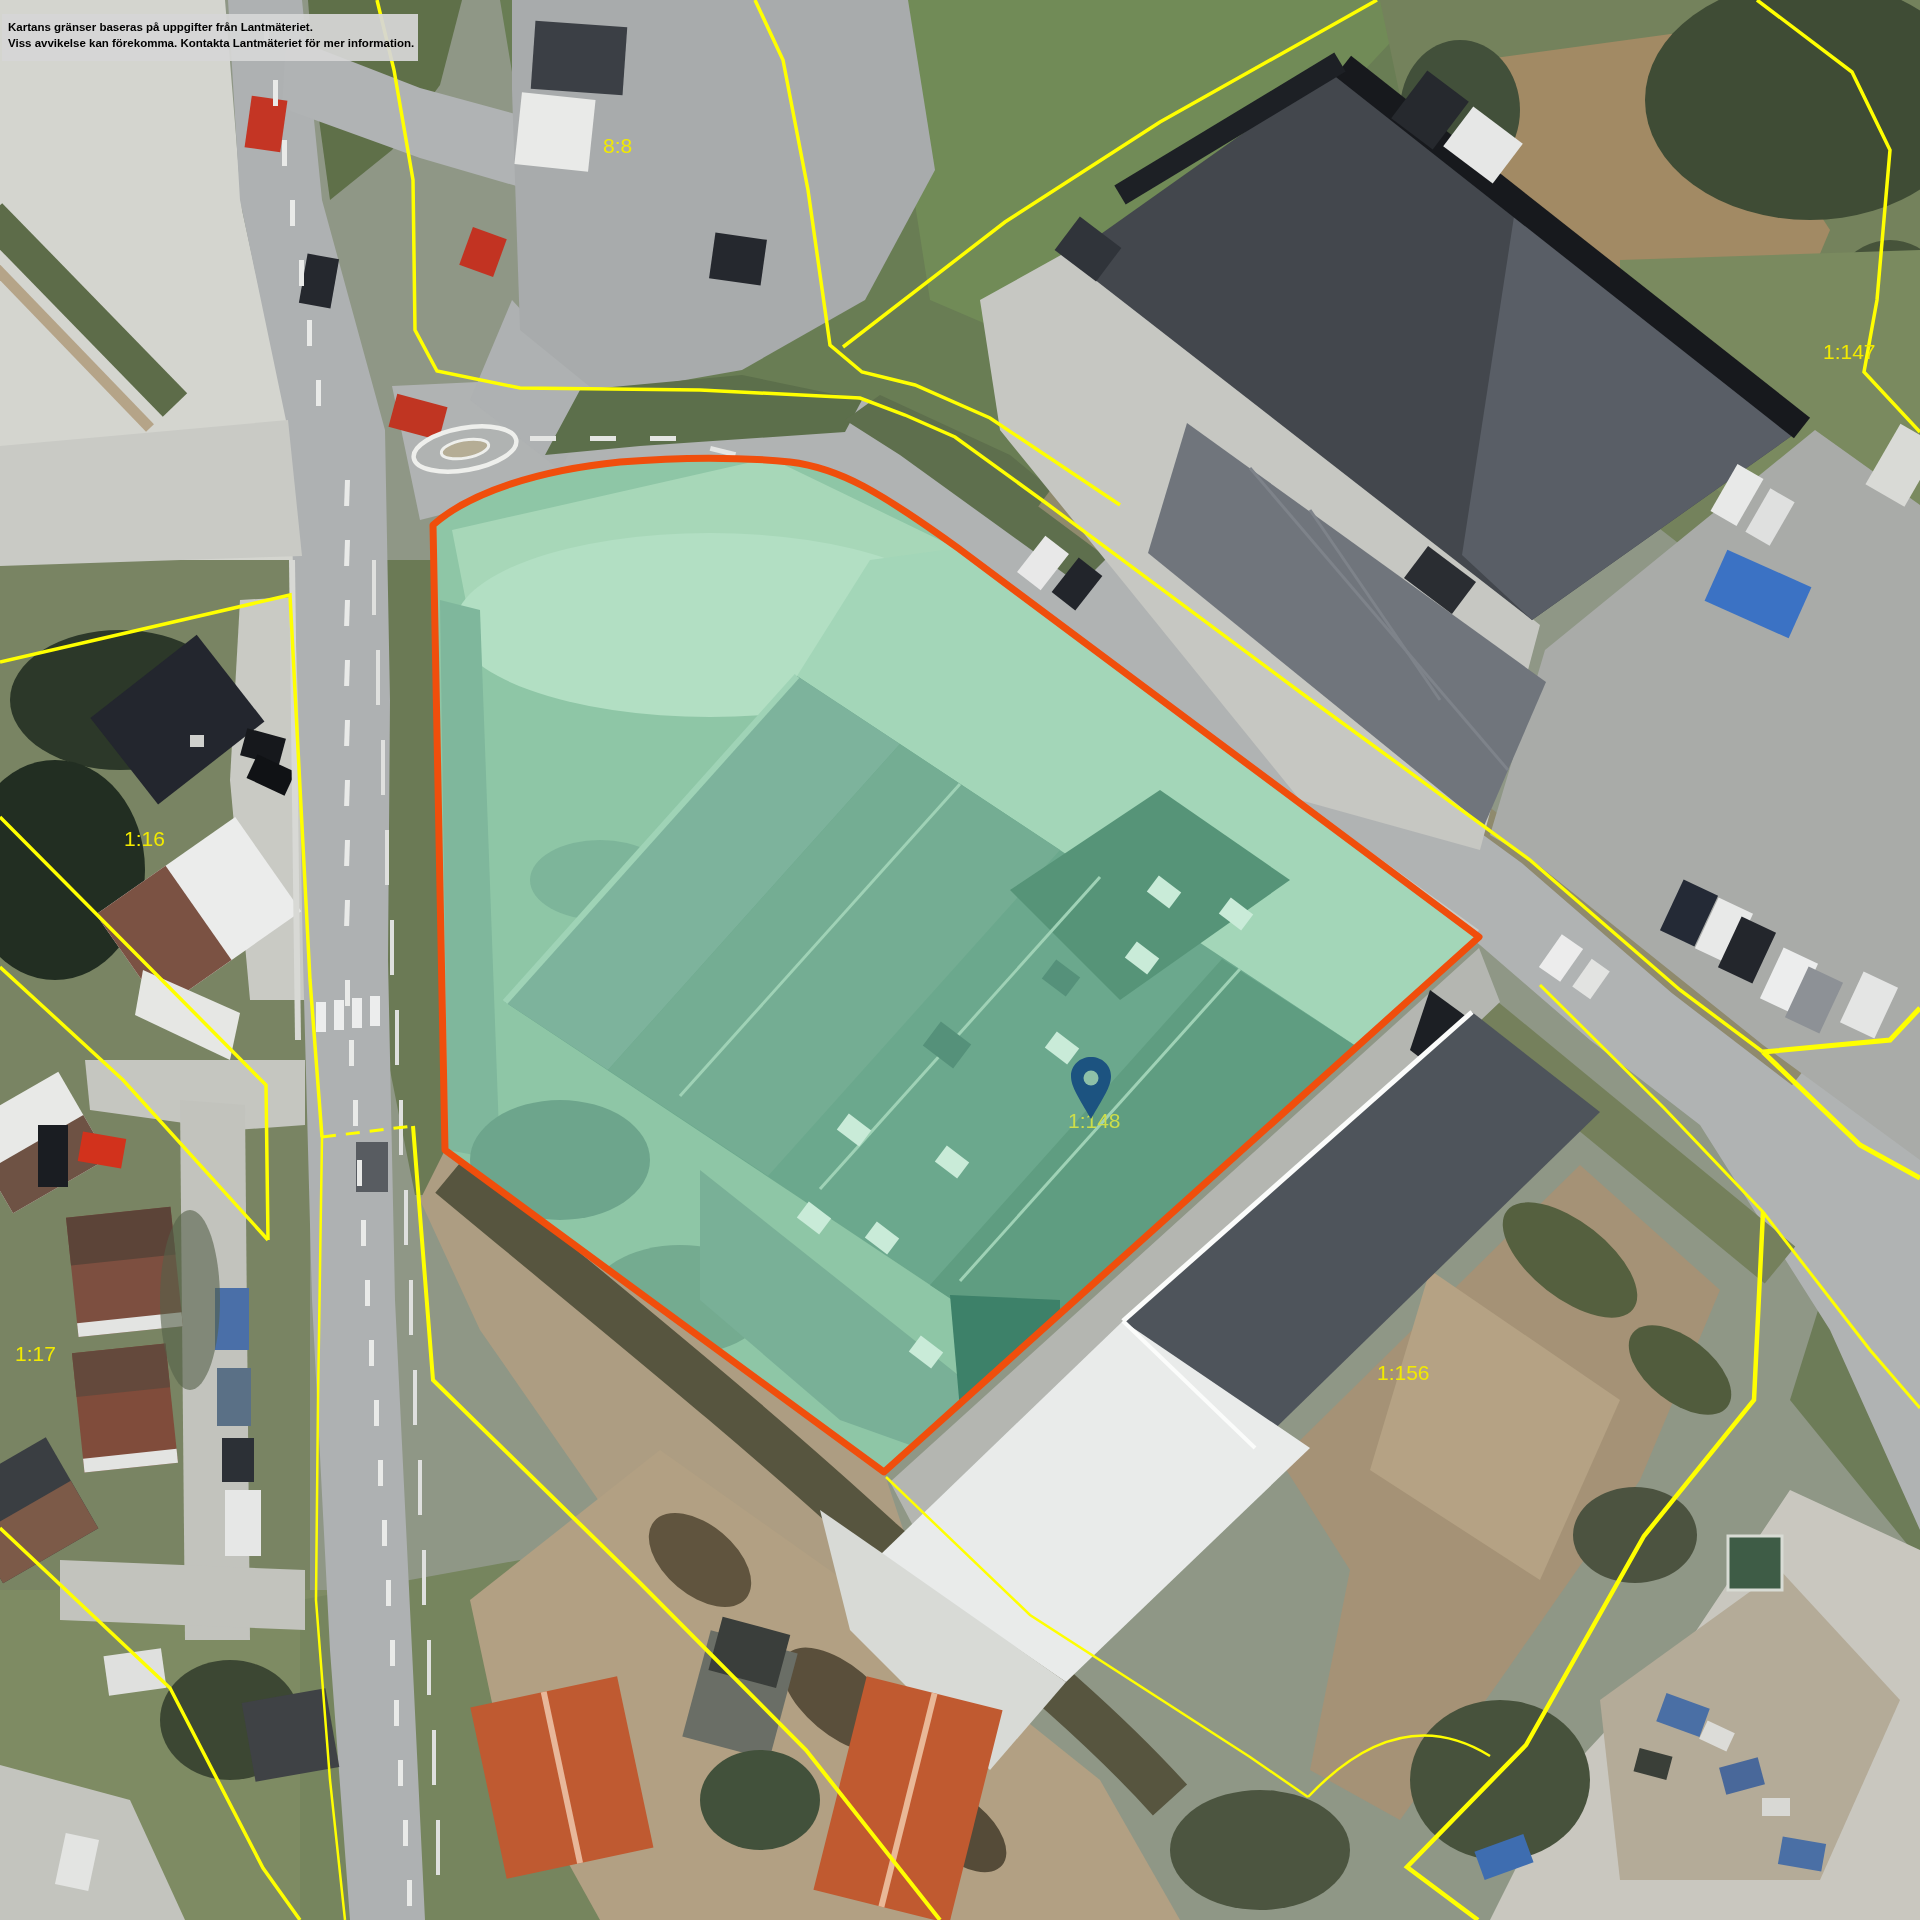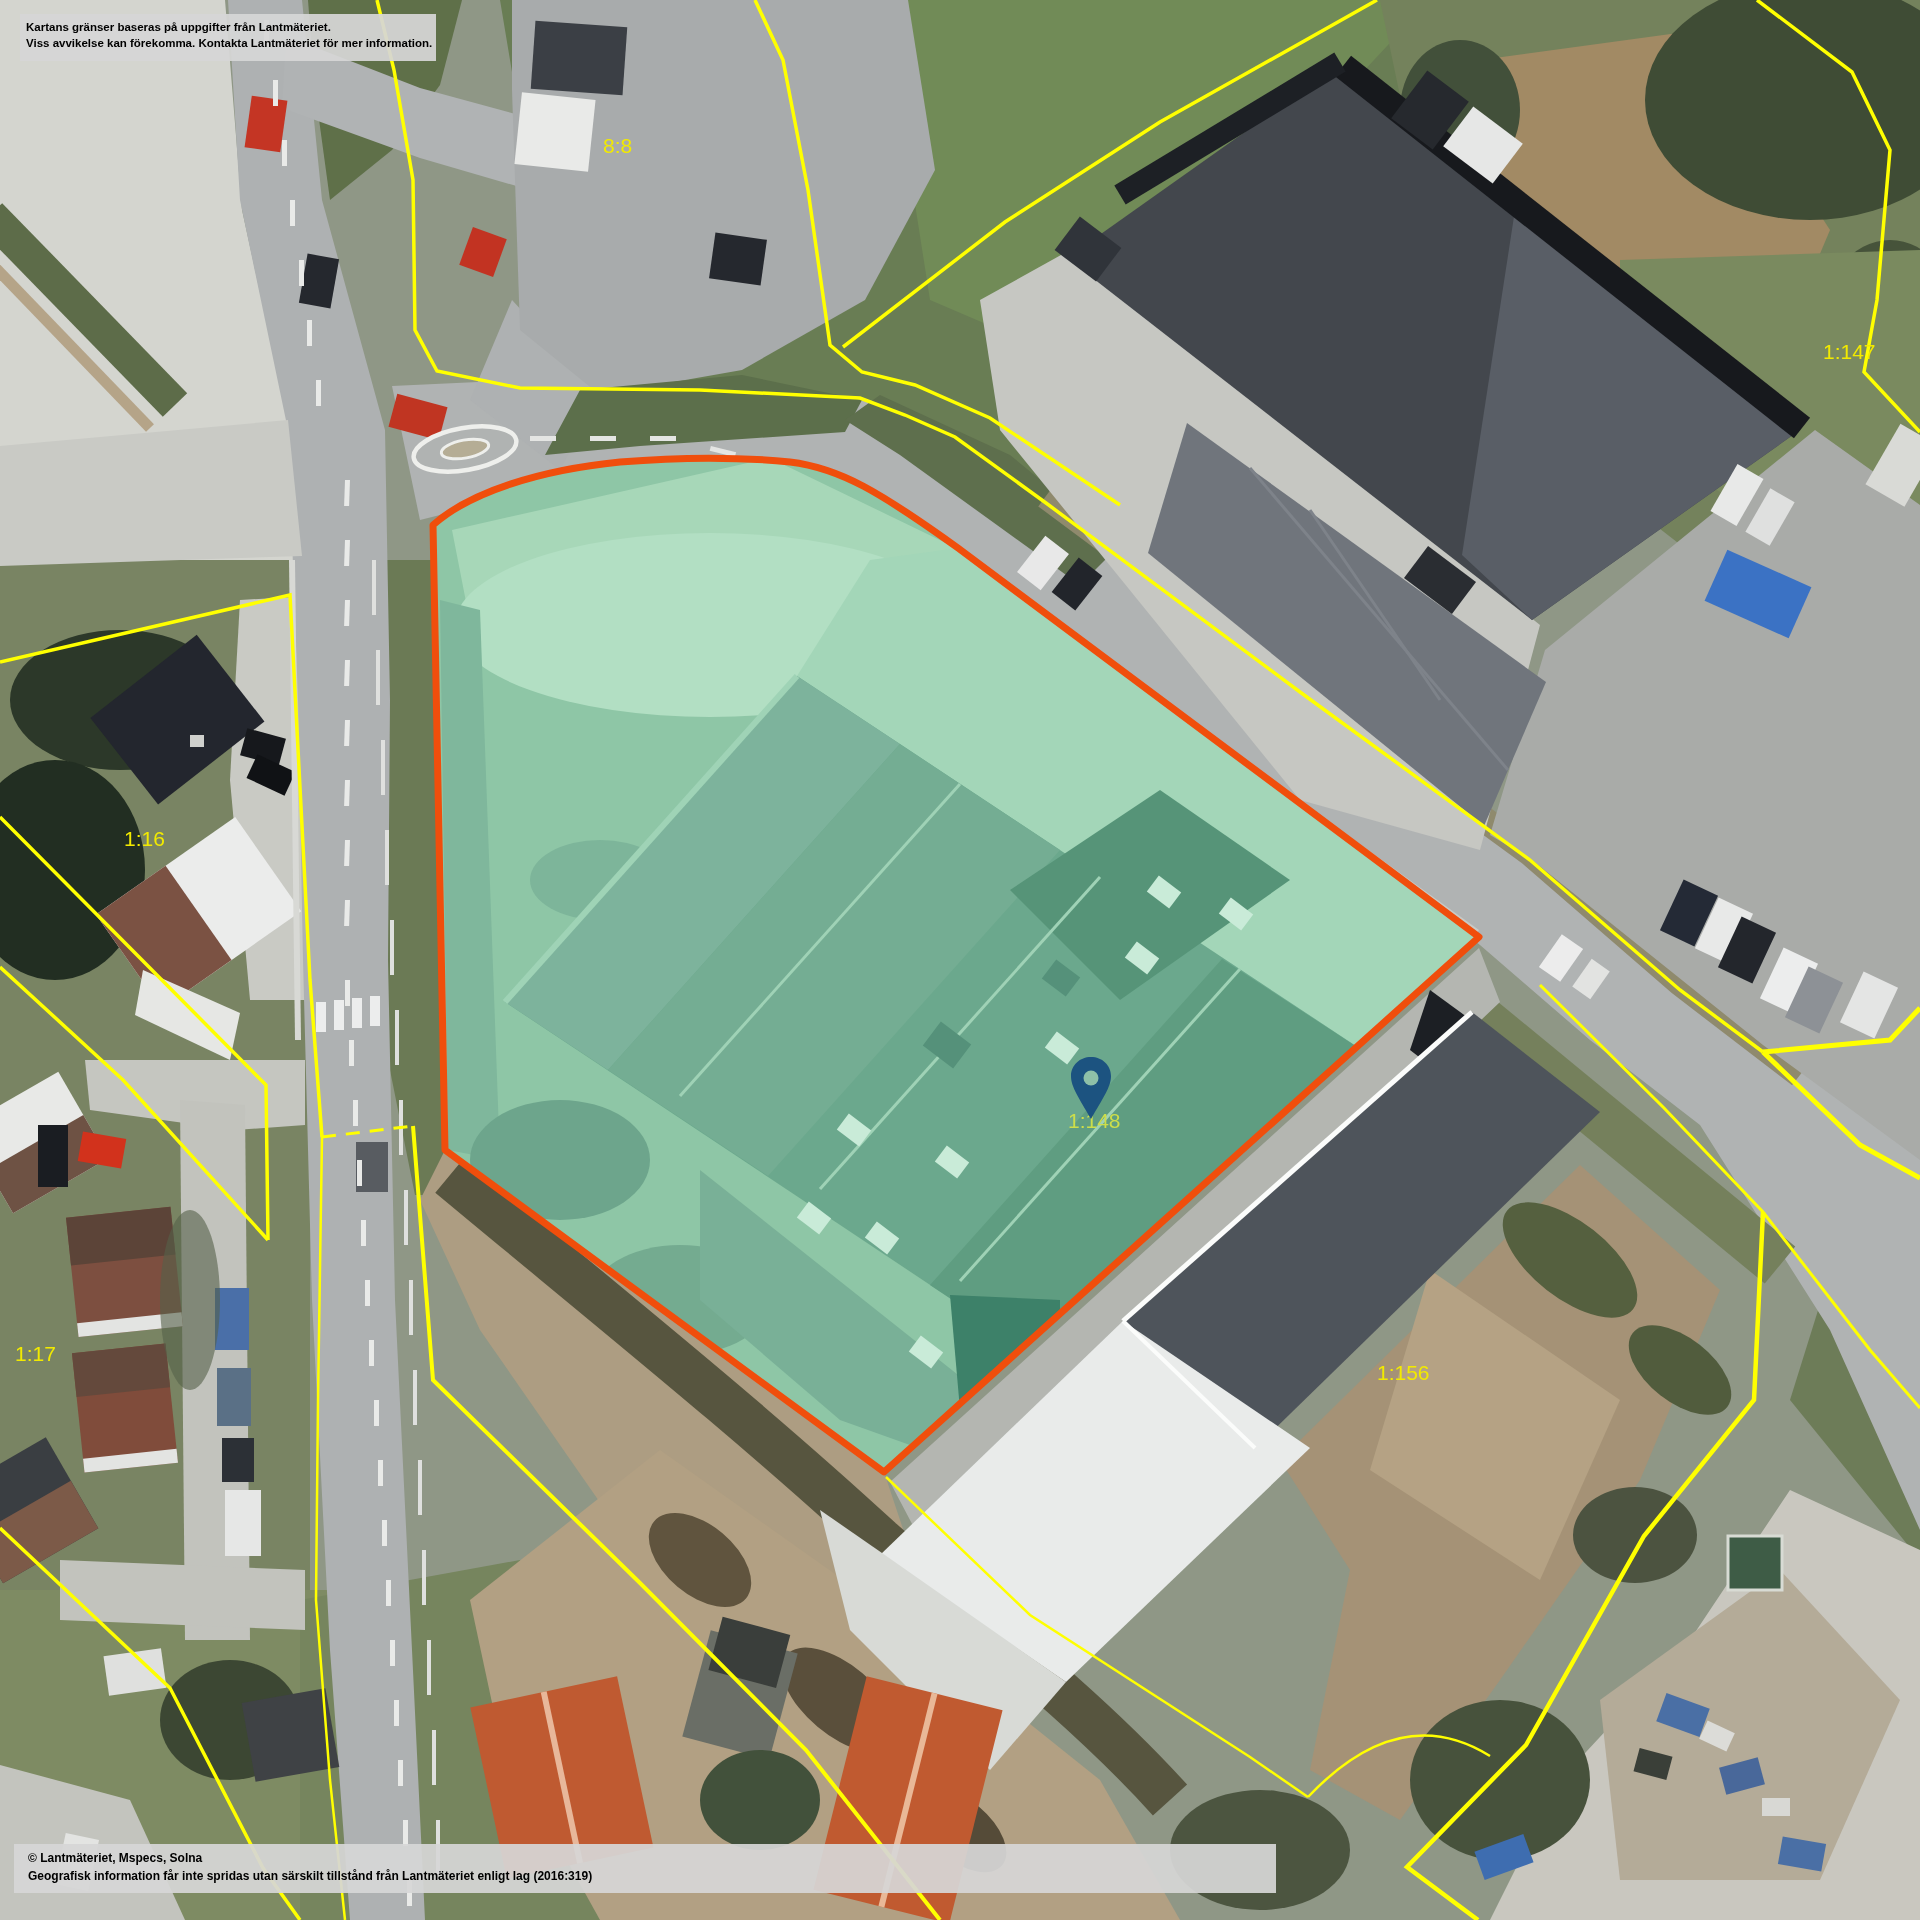--- a/index.html
+++ b/index.html
@@ -481,15 +481,14 @@
 <text x="1377" y="1380">1:156</text>
 </g>
 
 <text x="1068" y="1128" font-family="Liberation Sans, sans-serif" font-size="21" fill="#cdde4a">1:148</text>
 
 <path d="M1091,1119 C1079,1098 1071,1087 1071,1076 C1071,1065 1080,1057 1091,1057 C1102,1057 1111,1065 1111,1076 C1111,1087 1103,1098 1091,1119 Z" fill="#1c5380"></path>
 
 <circle cx="1091" cy="1078" r="7.5" fill="#8ec0a8"></circle>
 </svg>
 
-<div class="box" style="left:20px;top:14px;width:410px;height:42px;padding:5px 0 0 6px;font-size:11.5px;line-height:16px;white-space:nowrap;">Kartans gränser baseras på uppgifter från Lantmäteriet.<br>Viss avvikelse kan förekomma. Kontakta Lantmäteriet för mer information.</div>
-
-<div class="box" style="left:14px;top:1844px;width:1248px;height:44px;padding:5px 0 0 14px;font-size:12px;line-height:18px;white-space:nowrap;">© Lantmäteriet, Mspecs, Solna<br>Geografisk information får inte spridas utan särskilt tillstånd från Lantmäteriet enligt lag (2016:319)</div>
+<div class="box" style="left:2px;top:14px;width:410px;height:42px;padding:5px 0 0 6px;font-size:11.5px;line-height:16px;white-space:nowrap;">Kartans gränser baseras på uppgifter från Lantmäteriet.<br>Viss avvikelse kan förekomma. Kontakta Lantmäteriet för mer information.</div>
+
 </div>
 </body></html>

